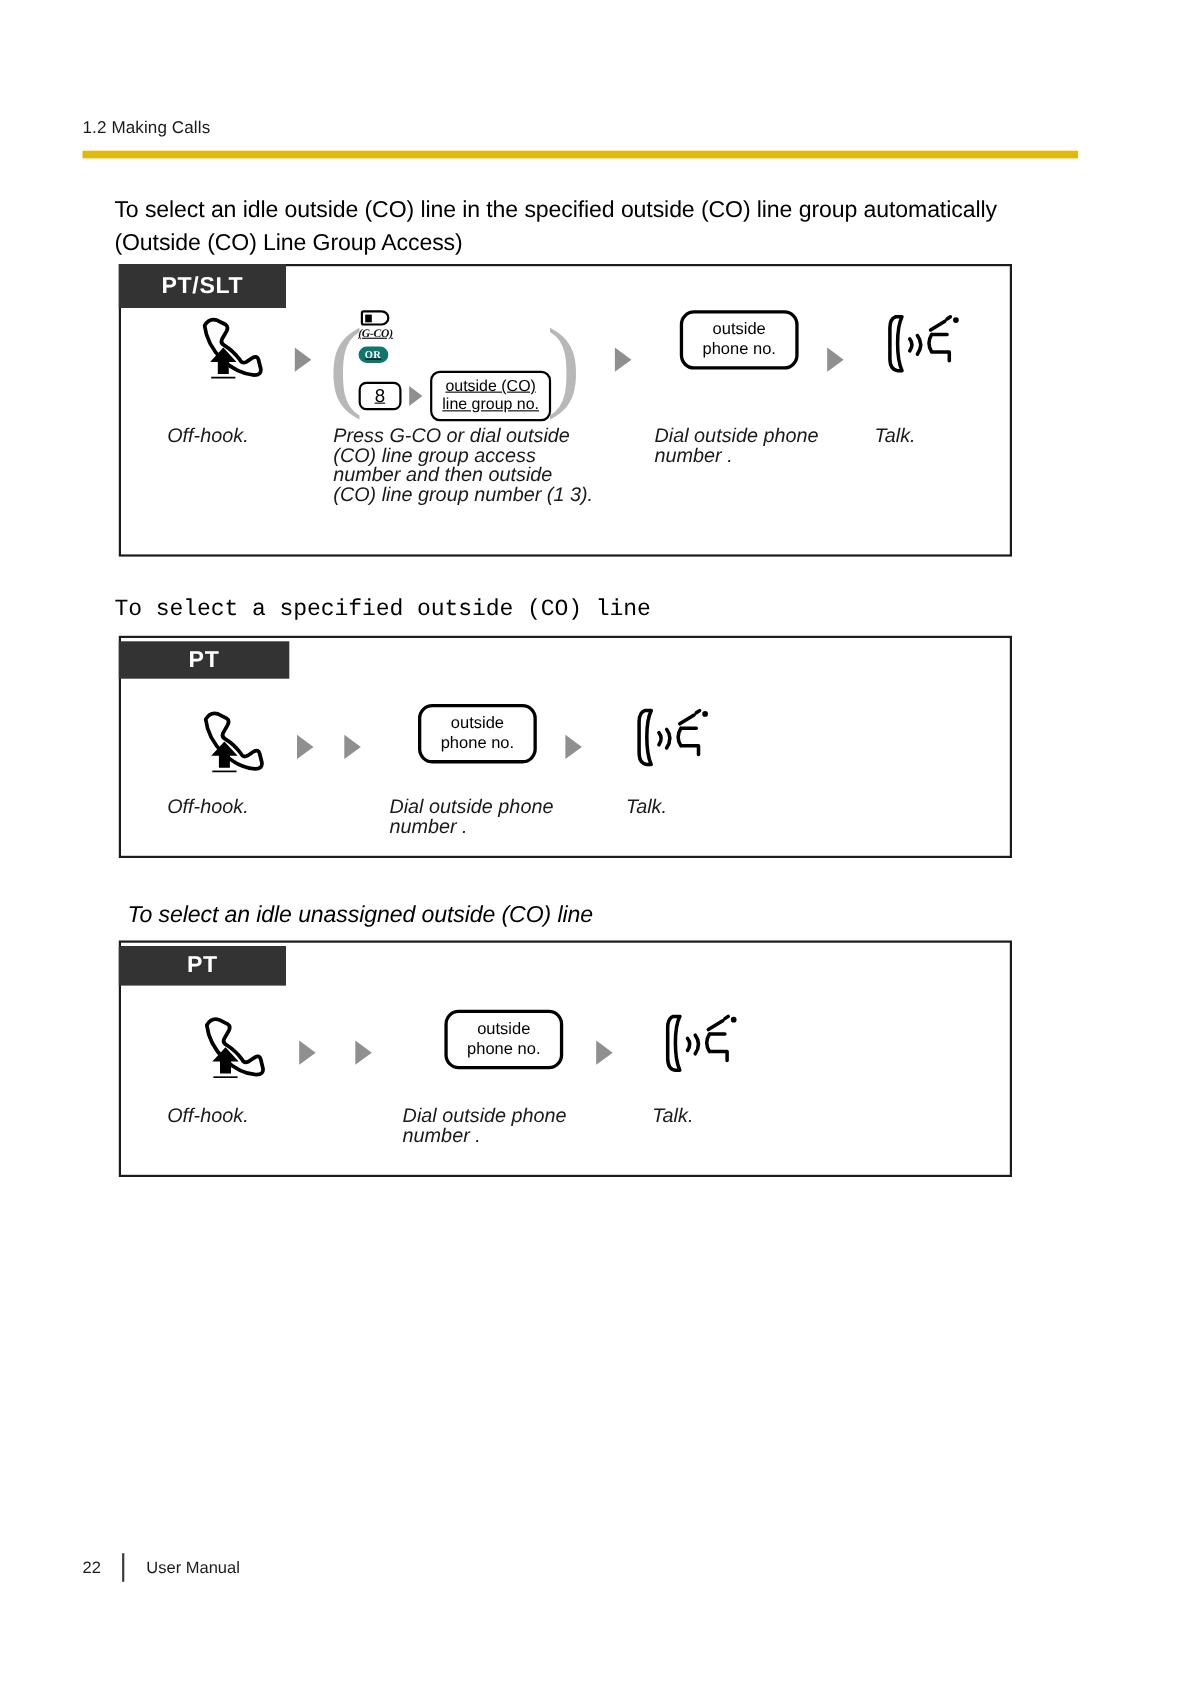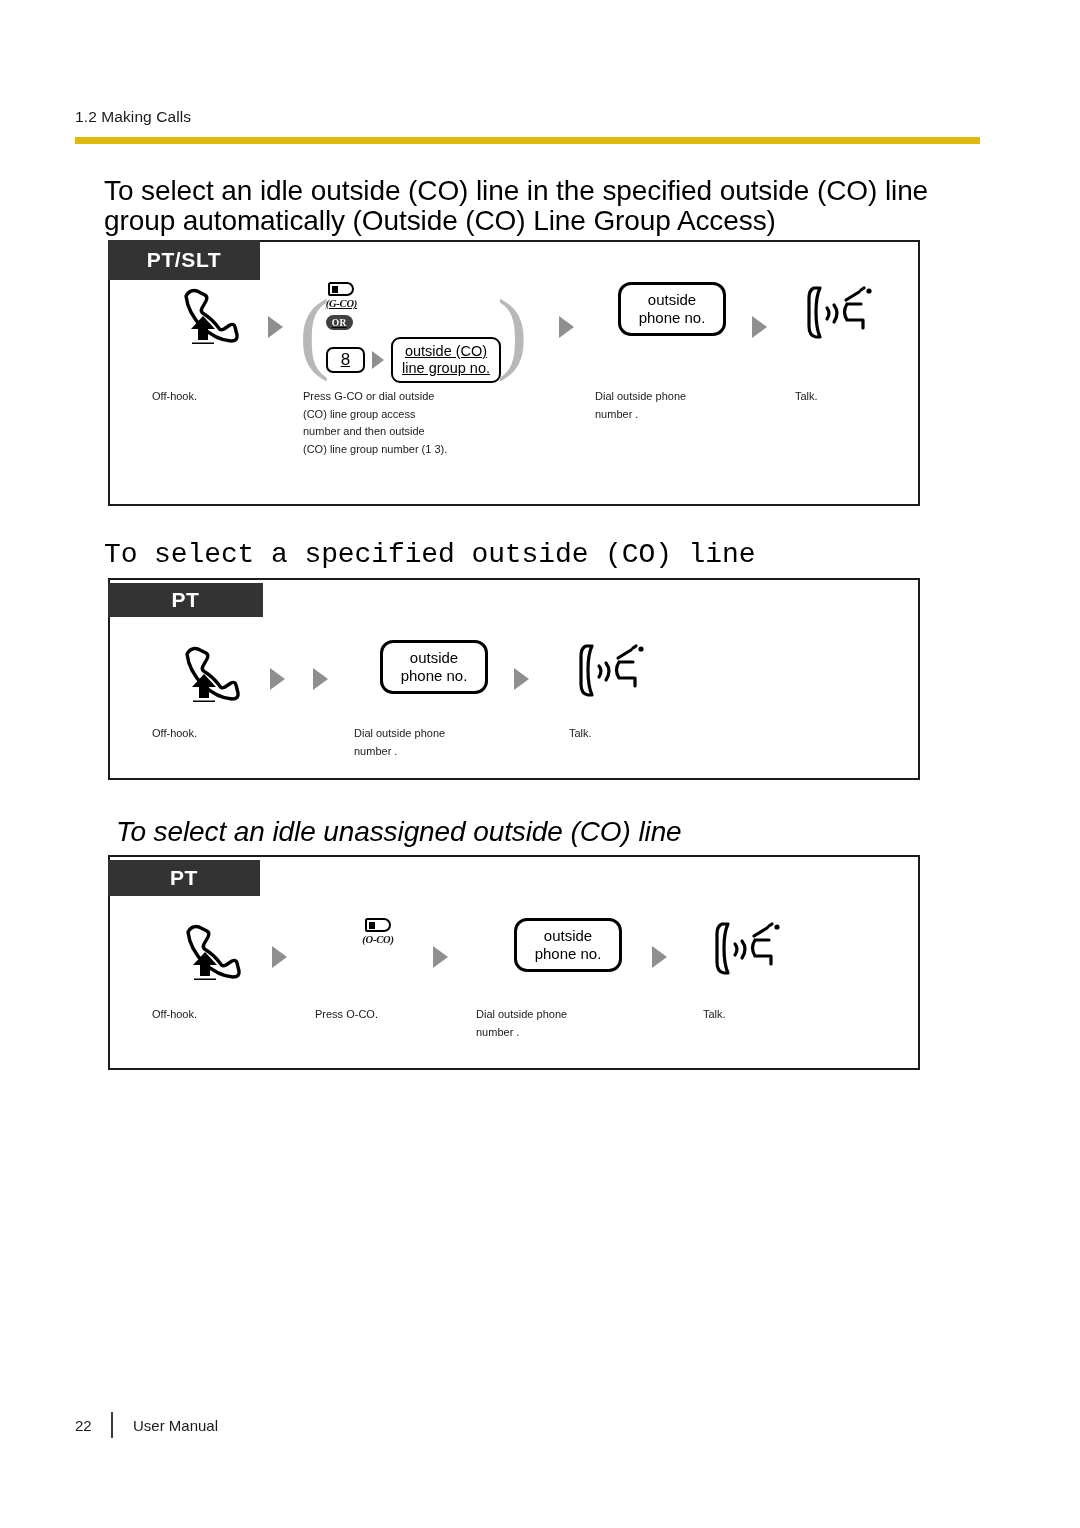--- a/index.html
+++ b/index.html
@@ -30,21 +30,21 @@
     left: 75px;
     top: 137px;
     width: 905px;
     height: 7px;
     background: #E0B90E;
   }
 
   
   .section-heading {
     position: absolute;
-    font-size: 28px;
+    font-size: 21px;
     line-height: 30px;
     color: #000;
     letter-spacing: -0.1px;
   }
   #heading-1 { left: 104px; top: 176px; width: 830px; }
   #heading-2 { left: 104px; top: 540px; width: 830px; font-family: Liberation Mono, monospace; }
   #heading-3 { left: 116px; top: 817px; width: 830px; font-style: italic; }
 
   
   .procbox {
@@ -84,24 +84,25 @@
   #flow-3 { left: 150px; top: 918px; }
 
   .step { position: relative; }
   .step-art {
     display: flex;
     align-items: flex-start;
     justify-content: center;
   }
   .caption {
     position: absolute;
-    font-size: 11px;
+    font-size: 18px;
     line-height: 17.5px;
     color: #1a1a1a;
     white-space: pre-line;
+    font-style: italic;
   }
 
   
   .arrow {
     width: 0; height: 0;
     border-top: 11px solid transparent;
     border-bottom: 11px solid transparent;
     border-left: 15px solid #8f8f8f;
   }
 
@@ -135,21 +136,21 @@
     letter-spacing: -.2px;
     color: #111;
     font-family: "Liberation Serif", serif;
   }
 
   
   .or-pill {
     width: 27px;
     height: 15px;
     border-radius: 8px;
-    background: #404040;
+    background: #0f766e;
     color: #ffffff;
     font-size: 9.5px;
     font-weight: bold;
     letter-spacing: .3px;
     display: flex;
     align-items: center;
     justify-content: center;
     font-family: "Liberation Serif", serif;
   }
 
@@ -403,29 +404,20 @@
             <rect x="14" y="60.5" width="22" height="4"></rect>
           </g>
         </svg>
       </span>
     </div>
     <div class="caption" style="left:2px; top:88px;">Off-hook.</div>
   </div>
 
   <div class="arrow" style="margin:28px 36px 0 0;"></div>
 
-  <div class="step" style="width:110px;">
-    <div class="step-art" style="height:74px;">
-      <div class="co-button">
-        <div class="co-key"></div>
-        <div class="co-label">(O-CO)</div>
-      </div>
-    </div>
-    <div class="caption" style="left:-8px; top:88px;">Press O-CO.</div>
-  </div>
 
   <div class="arrow" style="margin:28px 36px 0 0;"></div>
 
   <div class="step" style="width:168px;">
     <div class="step-art" style="height:74px;">
       <div class="pillbox">outside
 phone no.</div>
     </div>
     <div class="caption" style="left:-8px; top:88px; width:160px;">Dial outside phone
 number .</div>

